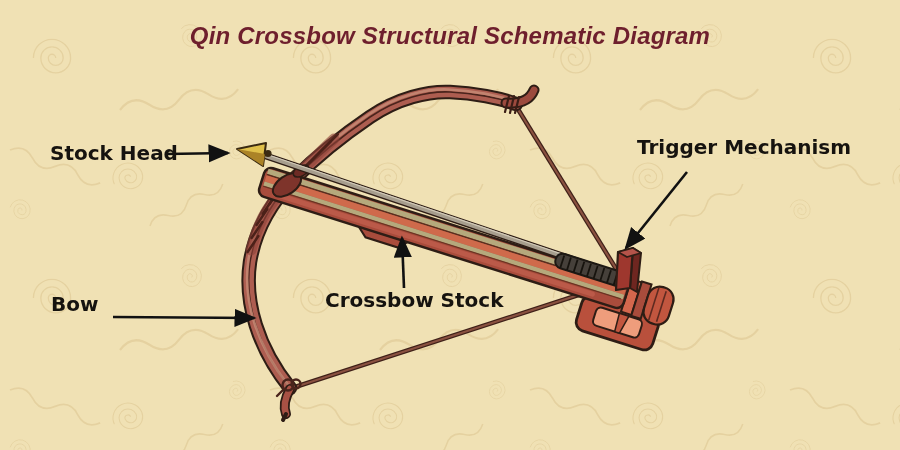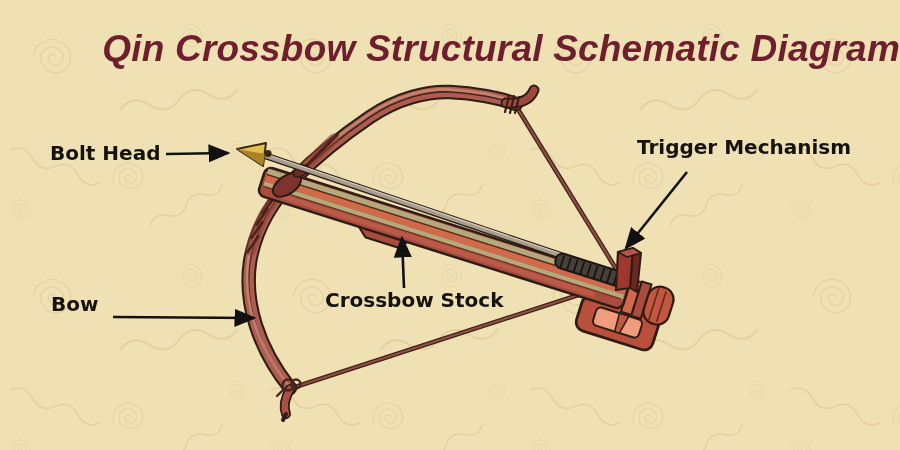--- a/index.html
+++ b/index.html
@@ -3,24 +3,24 @@
 <meta charset="utf-8">
 <style>
   html,body{margin:0;padding:0;background:#d8caa0;}
   .stage{
     position:relative;width:900px;height:450px;overflow:hidden;
     background:#f0e1b4;
     font-family:"DejaVu Sans", sans-serif;
   }
   .stage svg.art{position:absolute;left:0;top:0;}
   .page-title{
-    position:absolute;left:0;top:28px;width:100%;margin:0;
-    text-align:right;
+    position:absolute;left:0;top:22px;width:100%;margin:0;
+    text-align:center;
     font-family:"Liberation Sans", sans-serif;
-    font-size:37px;font-weight:bold;font-style:italic;
+    font-size:24px;font-weight:bold;font-style:italic;
     letter-spacing:0.2px;color:#6e1f2d;
   }
   .lbl{
     position:absolute;color:#16130f;font-size:20px;font-weight:600;
     font-family:"DejaVu Sans", sans-serif;white-space:nowrap;
   }
   .lbl-bolt-head{left:50px;top:141px;}
   .lbl-trigger{left:637px;top:135px;}
   .lbl-stock{left:325px;top:288px;}
   .lbl-bow{left:51px;top:292px;}
@@ -198,18 +198,18 @@
     <g stroke="#111111" stroke-width="2.6" fill="none">
       <line x1="166" y1="154" x2="228" y2="153" marker-end="url(#ah)"></line>
       <line x1="687" y1="172" x2="626" y2="248" marker-end="url(#ah)"></line>
       <line x1="404" y1="288" x2="402" y2="238" marker-end="url(#ah)"></line>
       <line x1="113" y1="317" x2="254" y2="318" marker-end="url(#ah)"></line>
     </g>
   </svg>
 
   <h1 class="page-title">Qin Crossbow Structural Schematic Diagram</h1>
 
-  <div class="lbl lbl-bolt-head">Bolt Head</div>
+  <div class="lbl lbl-bolt-head">Stock Head</div>
   <div class="lbl lbl-trigger">Trigger Mechanism</div>
   <div class="lbl lbl-stock">Crossbow Stock</div>
   <div class="lbl lbl-bow">Bow</div>
 
 </div>
 
 </body></html>

